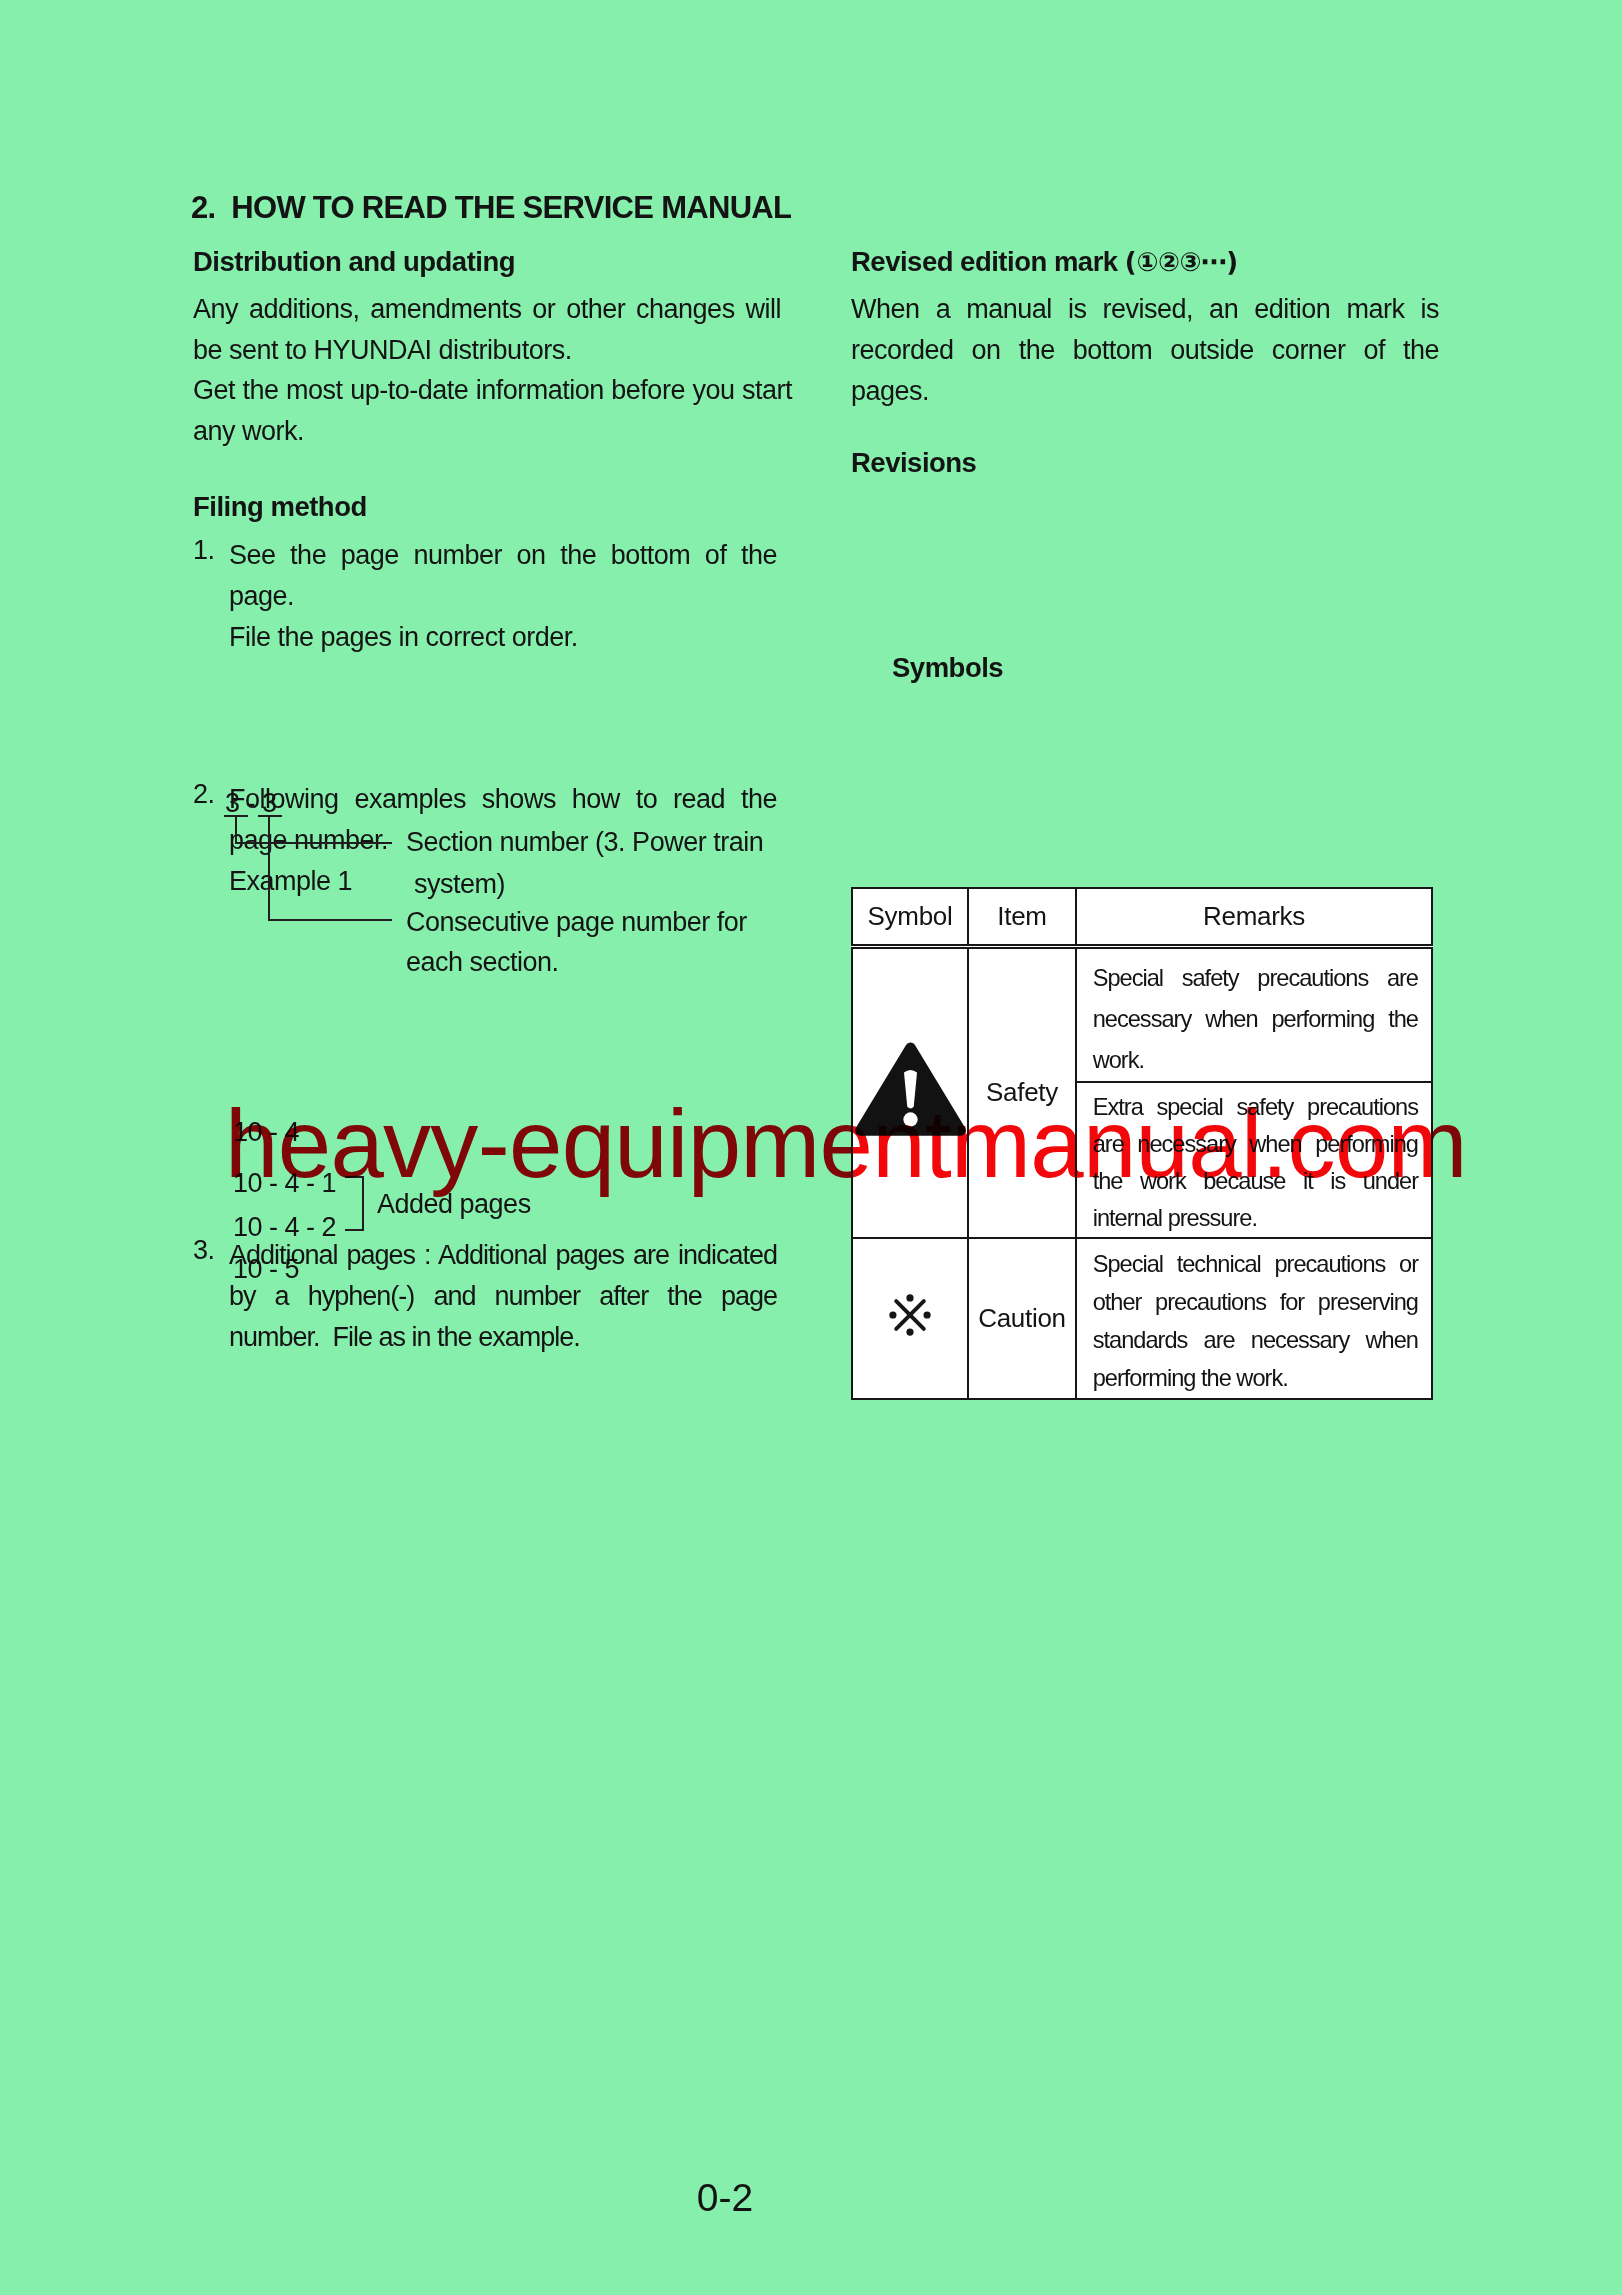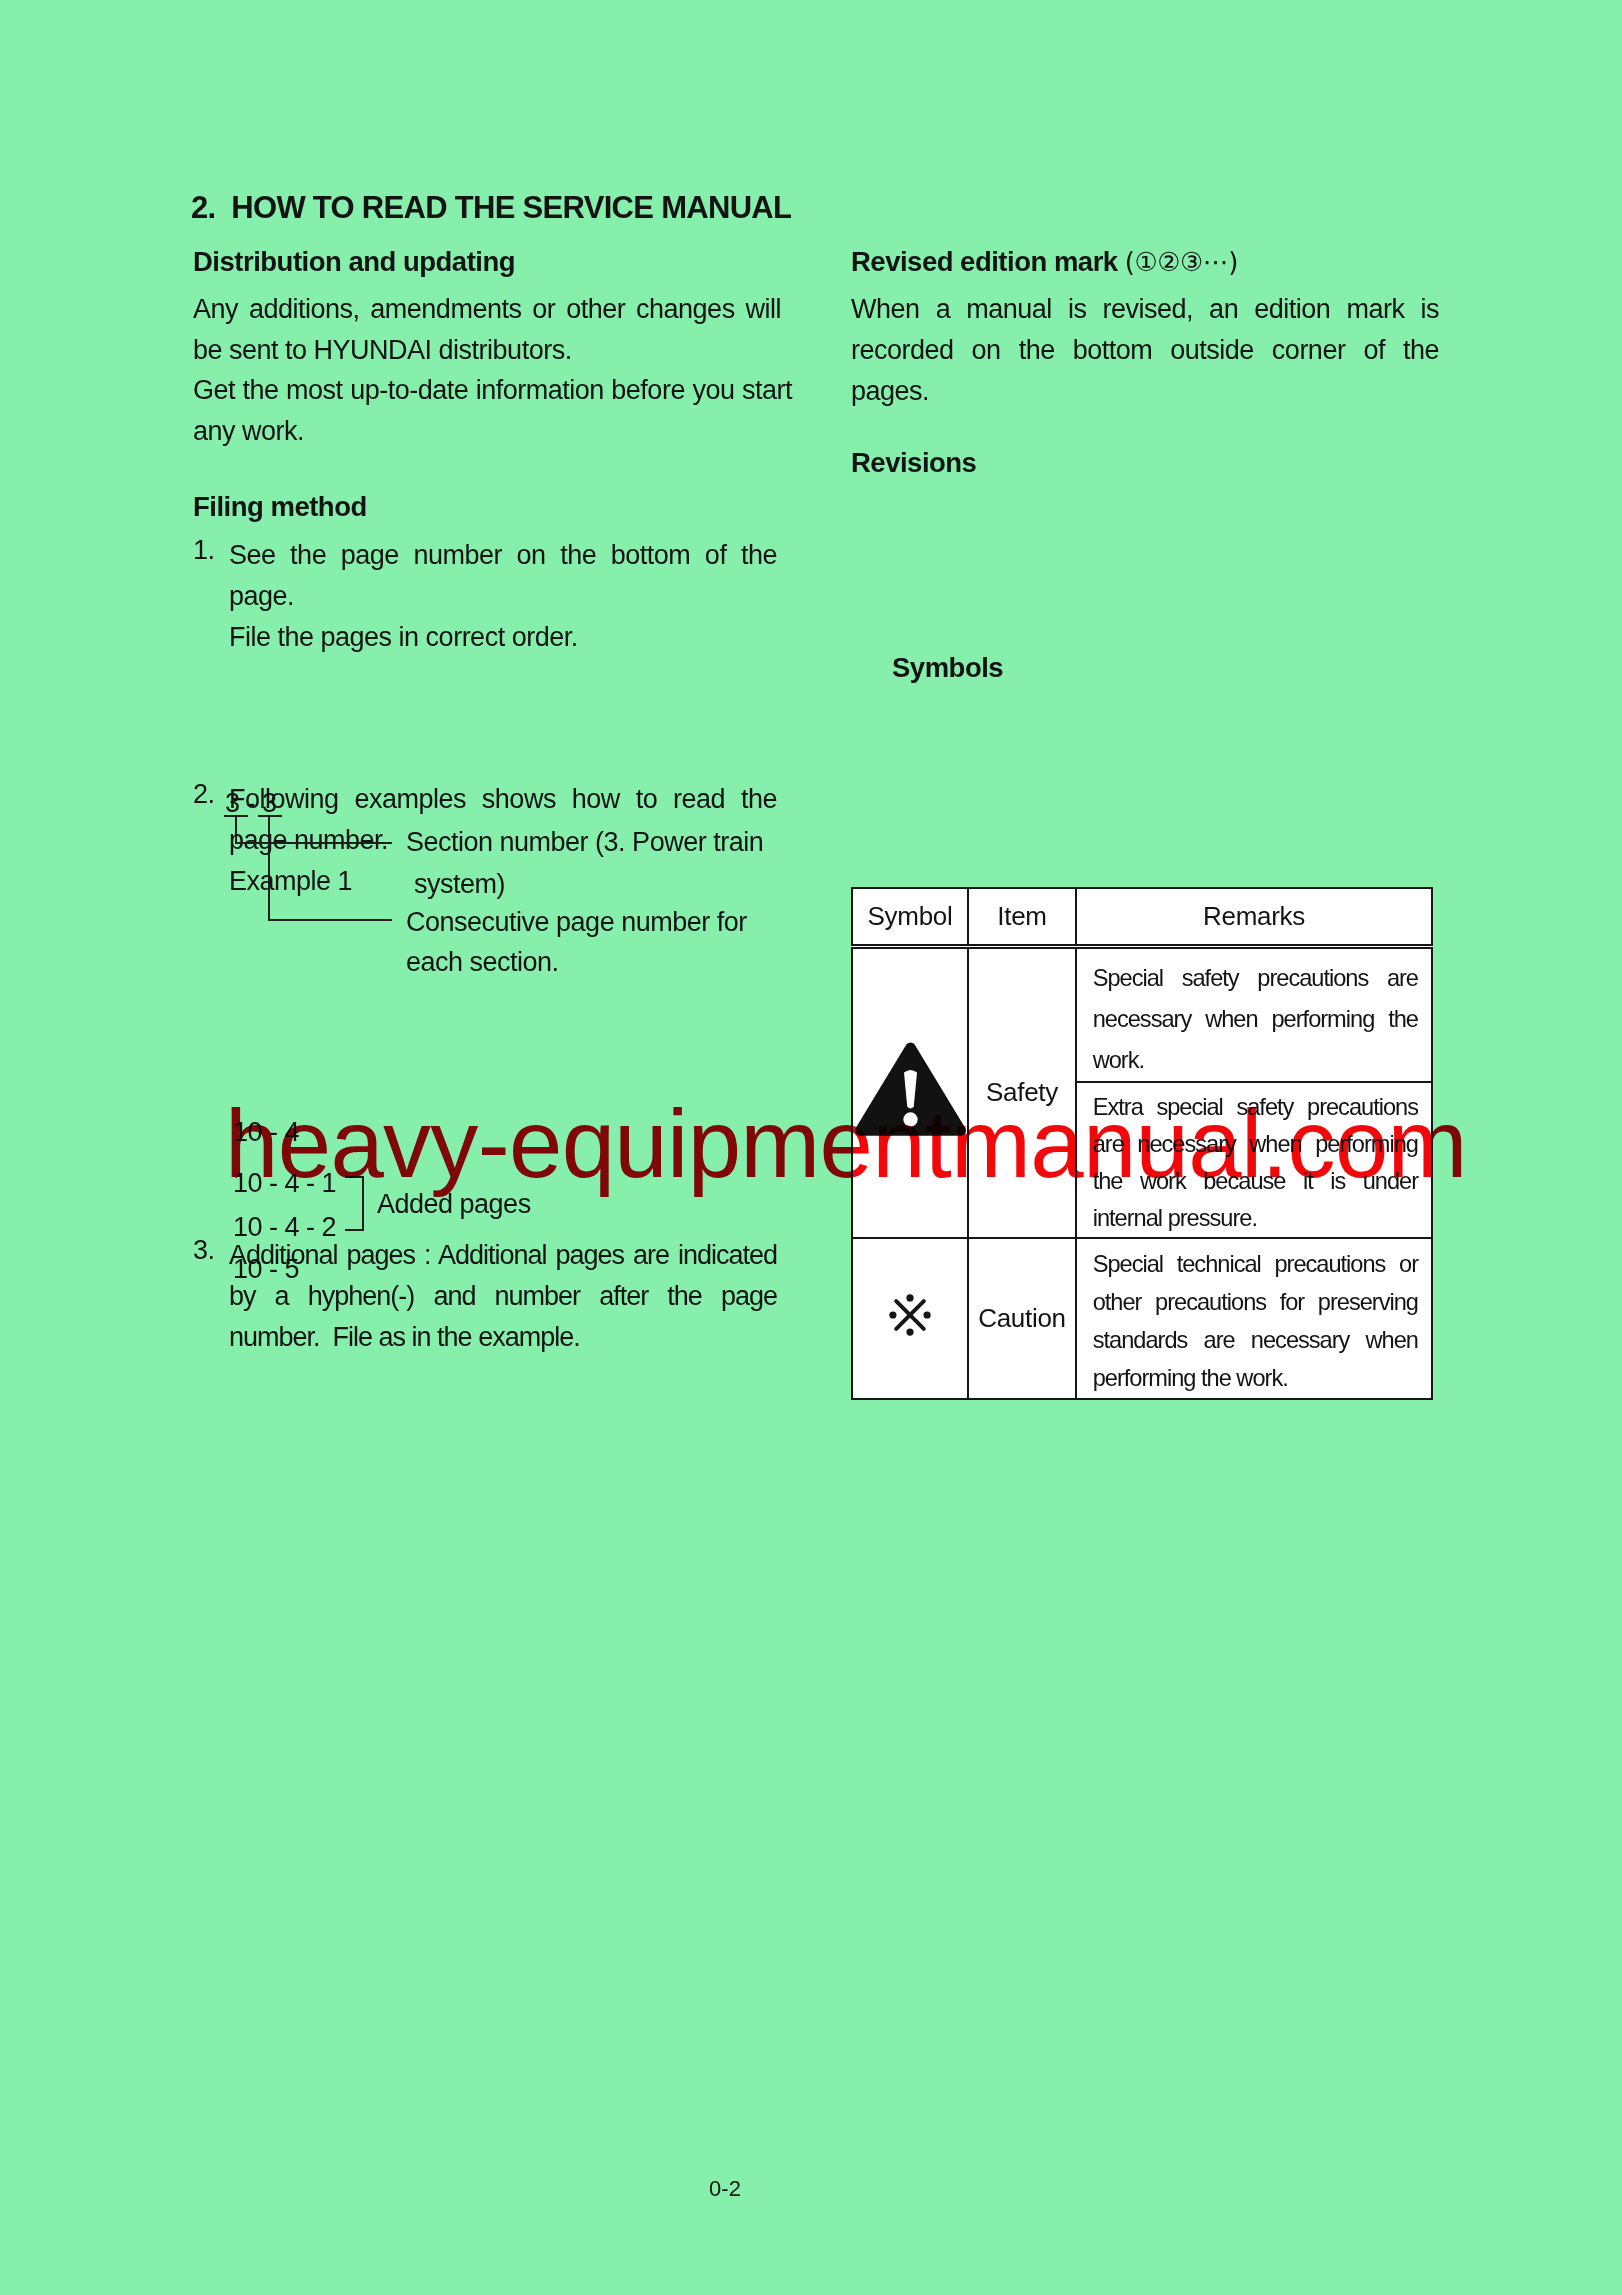--- a/index.html
+++ b/index.html
@@ -7,21 +7,21 @@
     position:relative;
     width:1623px;height:2295px;
     background:#86efac;
     font-family:"Liberation Sans","DejaVu Sans",sans-serif;
     color:#141414;
     overflow:hidden;
   }
   .abs{position:absolute;}
   .title{font-size:31px;font-weight:700;letter-spacing:-0.7px;white-space:nowrap;}
   .heading{font-size:27.5px;font-weight:700;letter-spacing:-0.5px;white-space:nowrap;}
-  .heading .marks{font-weight:400;font-family:"DejaVu Sans",sans-serif;font-size:26px;}
+  .heading .marks{font-weight:700;font-family:"DejaVu Sans",sans-serif;font-size:26px;}
   .body{font-size:27px;line-height:41px;letter-spacing:-0.5px;text-align:justify;}
   .tight{letter-spacing:-1px;}
   .nowrap{white-space:nowrap;text-align:left;}
   .listnum{position:absolute;left:0;top:0;font-size:27px;letter-spacing:-0.5px;}
   .listitem{padding-left:36px;position:relative;}
   .hline{background:#1e1e1e;height:2px;}
   .vline{background:#1e1e1e;width:2px;}
   
   table.sym{border-collapse:collapse;table-layout:fixed;background:#fff;}
   table.sym,table.sym td,table.sym th{border:2px solid #161616;}
@@ -32,21 +32,21 @@
   td.remarks.rb{line-height:37px;padding-top:6.5px;}
   td.remarks.rc{line-height:38px;padding-top:6px;}
   .watermark{
     font-size:96px;
     font-weight:400;
     letter-spacing:-0.7px;
     white-space:nowrap;
     mix-blend-mode:multiply;
     z-index:30;
   }
-  .pagenum{width:1450px;text-align:center;font-size:22px;letter-spacing:0;}
+  .pagenum{width:1450px;text-align:center;font-size:39px;letter-spacing:0;}
 </style>
 </head>
 <body>
 
 <div class="page">
 
   <div class="abs title" style="left:191px;top:190px;">2.&nbsp; HOW TO READ THE SERVICE MANUAL</div>
 
   <div class="abs heading" style="left:193px;top:246px;">Distribution and updating</div>
   <div class="abs body" style="left:193px;top:289px;width:588px;">Any additions, amendments or other changes will be sent to HYUNDAI distributors.</div>

